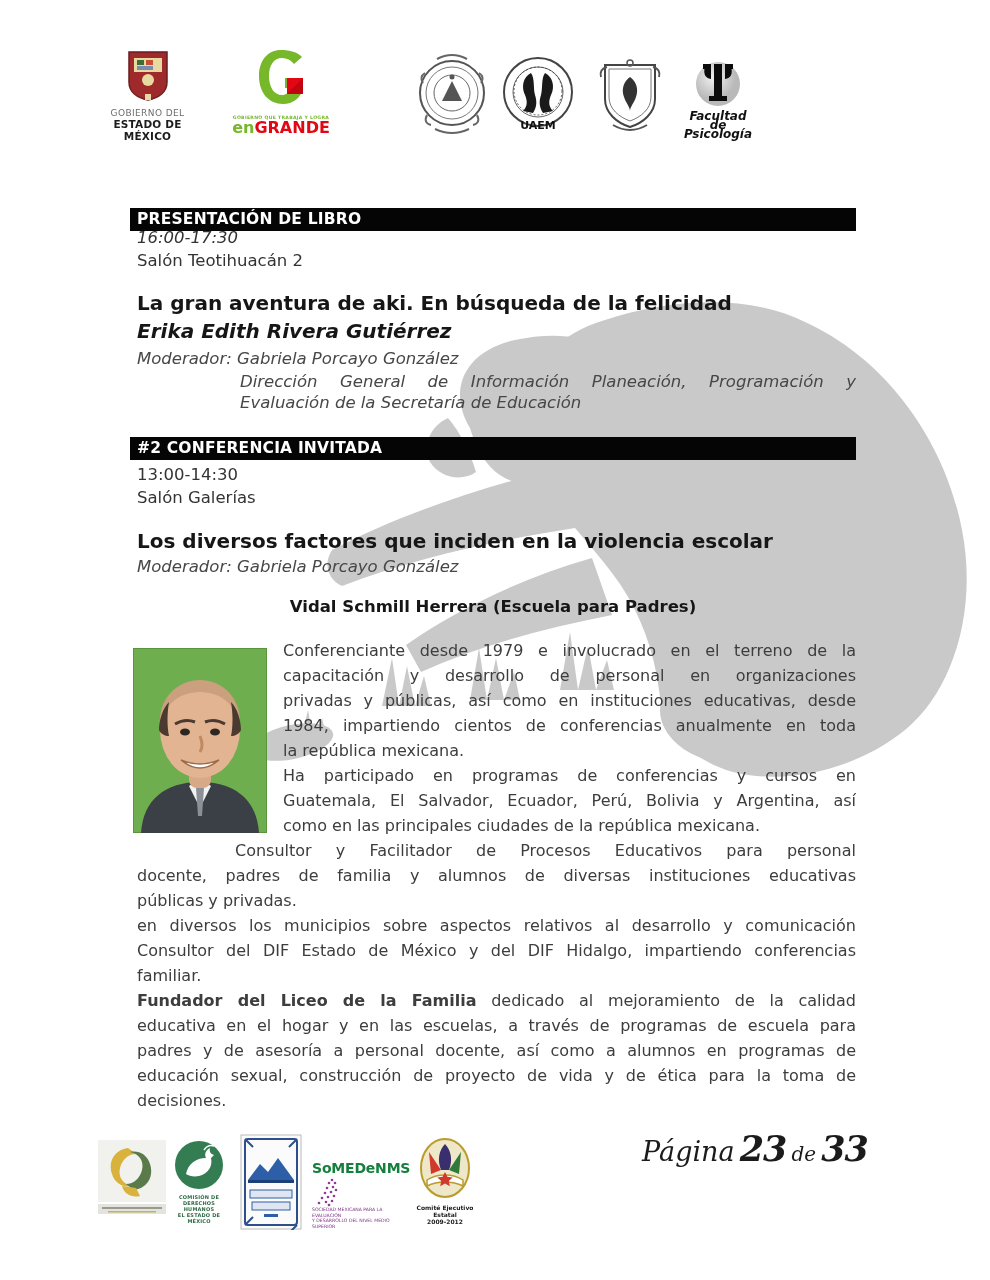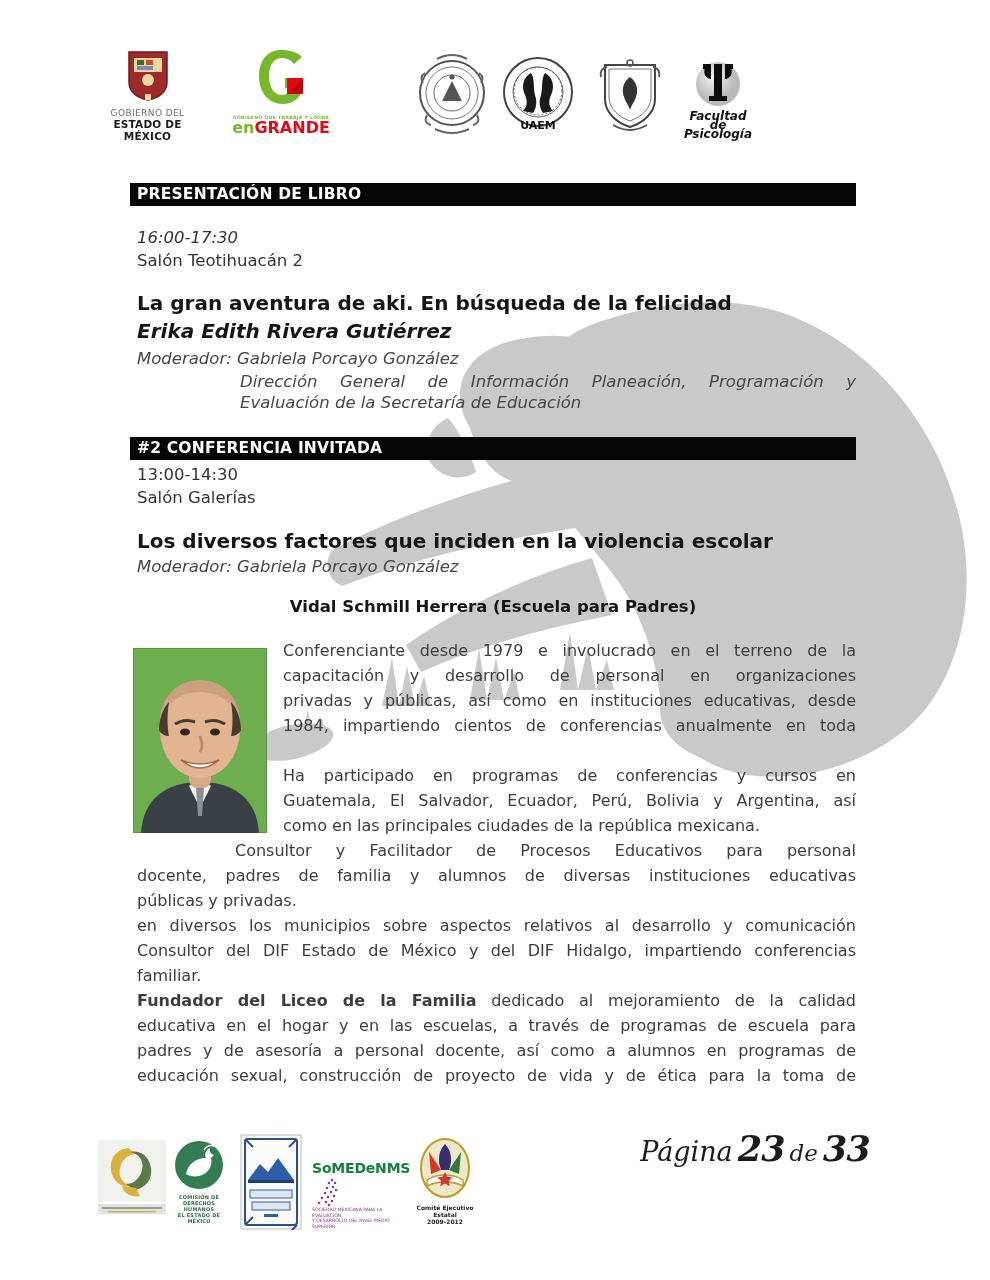--- a/index.html
+++ b/index.html
@@ -43,21 +43,21 @@
 
   
   .cdh-cap{font-size:5px;font-weight:bold;color:#2e6b45;line-height:6px;letter-spacing:.2px;}
   .somede-name{font-size:14px;font-weight:bold;color:#15803d;letter-spacing:-.2px;}
   .somede-cap{font-size:4.6px;color:#7b2d84;line-height:5.5px;}
   .comite-cap{font-size:6px;font-weight:bold;color:#222;line-height:7px;}
   .pageno{left:630px;top:1128px;width:250px;text-align:center;z-index:2;
           font-family:"DejaVu Serif","Liberation Serif",serif;font-style:italic;color:#1b1b1b;}
   .pn-word{font-size:27px;}
   .pn-num{font-size:35px;font-weight:bold;letter-spacing:-1px;}
-  .pn-de{font-size:23px;}
+  .pn-de{font-size:20px;}
 </style>
 </head>
 <body>
 
 <div class="page">
 
   <svg class="watermark" width="990" height="1280" viewBox="0 0 990 1280">
     <g fill="#c9c9c9">
 
       <path d="M540,430 C520,380 545,338 605,320 C665,300 745,292 805,322
@@ -160,21 +160,21 @@
       <path d="M18,6 c-2,8 0,12 6,13 l0,-13 Z M44,6 c2,8 0,12 -6,13 l0,-13 Z" fill="#0c0c0c"></path>
       <rect x="16" y="4" width="8" height="5" fill="#0c0c0c"></rect>
       <rect x="38" y="4" width="8" height="5" fill="#0c0c0c"></rect>
       <rect x="27" y="4" width="8" height="34" fill="#0c0c0c"></rect>
       <rect x="22" y="36" width="18" height="5" fill="#0c0c0c"></rect>
     </svg>
     <div class="psico-cap">Facultad</div>
     <div class="psico-cap">de Psicología</div>
   </div>
 
-  <div class="abs bar" style="top:183px;">PRESENTACIÓN DE LIBRO</div>
+  <div class="abs bar" style="top:208px;">PRESENTACIÓN DE LIBRO</div>
   <div class="abs meta" style="top:226px;font-style:italic;">16:00-17:30</div>
   <div class="abs meta" style="top:249px;">Salón Teotihuacán 2</div>
   <div class="abs h-title" style="top:291px;">La gran aventura de aki. En búsqueda de la felicidad</div>
   <div class="abs h-author" style="top:319px;">Erika Edith Rivera Gutiérrez</div>
   <div class="abs mod" style="top:349px;">Moderador: Gabriela Porcayo González</div>
   <div class="abs org" style="top:371px;">
       <div class="jline just">Dirección General de Información Planeación, Programación y</div>
       <div class="jline">Evaluación de la Secretaría de Educación</div>
     </div>
 
@@ -209,20 +209,21 @@
       <path d="M67,88 q4,10 0,16" stroke="#c08a64" stroke-width="3" fill="none"></path>
       <path d="M48,112 q19,16 38,0 q-19,8 -38,0 Z" fill="#fff" stroke="#9c6b4c" stroke-width="1.5"></path>
     </svg>
   </div>
 
   <div class="abs para p-beside" style="top:638px;">
       <div class="jline just">Conferenciante desde 1979 e involucrado en el terreno de la</div>
       <div class="jline just">capacitación y desarrollo de personal en organizaciones</div>
       <div class="jline just">privadas y públicas, así como en instituciones educativas, desde</div>
       <div class="jline just">1984, impartiendo cientos de conferencias anualmente en toda</div>
+      <div class="jline">la república mexicana.</div>
     </div>
   <div class="abs para p-full p-indent" style="top:838px;">
       <div class="jline just">Consultor y Facilitador de Procesos Educativos para personal</div>
       <div class="jline just">docente, padres de familia y alumnos de diversas instituciones educativas</div>
       <div class="jline">públicas y privadas.</div>
     </div>
   <div class="abs para p-beside" style="top:763px;">
       <div class="jline just">Ha participado en programas de conferencias y cursos en</div>
       <div class="jline just">Guatemala, El Salvador, Ecuador, Perú, Bolivia y Argentina, así</div>
       <div class="jline">como en las principales ciudades de la república mexicana.</div>
@@ -231,20 +232,21 @@
       <div class="jline just">en diversos los municipios sobre aspectos relativos al desarrollo y comunicación</div>
       <div class="jline just">Consultor del DIF Estado de México y del DIF Hidalgo, impartiendo conferencias</div>
       <div class="jline">familiar.</div>
     </div>
   <div class="abs para p-full" style="top:988px;">
     <div class="jline just"><b>Fundador del Liceo de la Familia</b><span> dedicado al mejoramiento de la calidad</span></div>
     <div>
         <div class="jline just">educativa en el hogar y en las escuelas, a través de programas de escuela para</div>
         <div class="jline just">padres y de asesoría a personal docente, así como a alumnos en programas de</div>
         <div class="jline just">educación sexual, construcción de proyecto de vida y de ética para la toma de</div>
+        <div class="jline">decisiones.</div>
       </div>
   </div>
 
   <div class="abs" style="left:98px;top:1140px;">
     <svg width="68" height="84" viewBox="0 0 68 84">
       <rect x="0" y="0" width="68" height="62" fill="#f1f1ee"></rect>
       <path d="M30,8 C16,10 10,22 14,34 C17,44 26,48 34,46 C24,44 20,36 22,28 C24,20 30,14 38,14 Z" fill="#d8b23a"></path>
       <path d="M36,50 C50,48 56,36 52,24 C49,14 40,10 32,12 C42,14 46,22 44,30 C42,38 36,44 28,44 Z" fill="#5a7a4a"></path>
       <path d="M24,46 c2,8 10,12 18,10 l-4,-8 Z" fill="#d8b23a"></path>
       <rect x="0" y="64" width="68" height="10" fill="#e4e4de"></rect>

